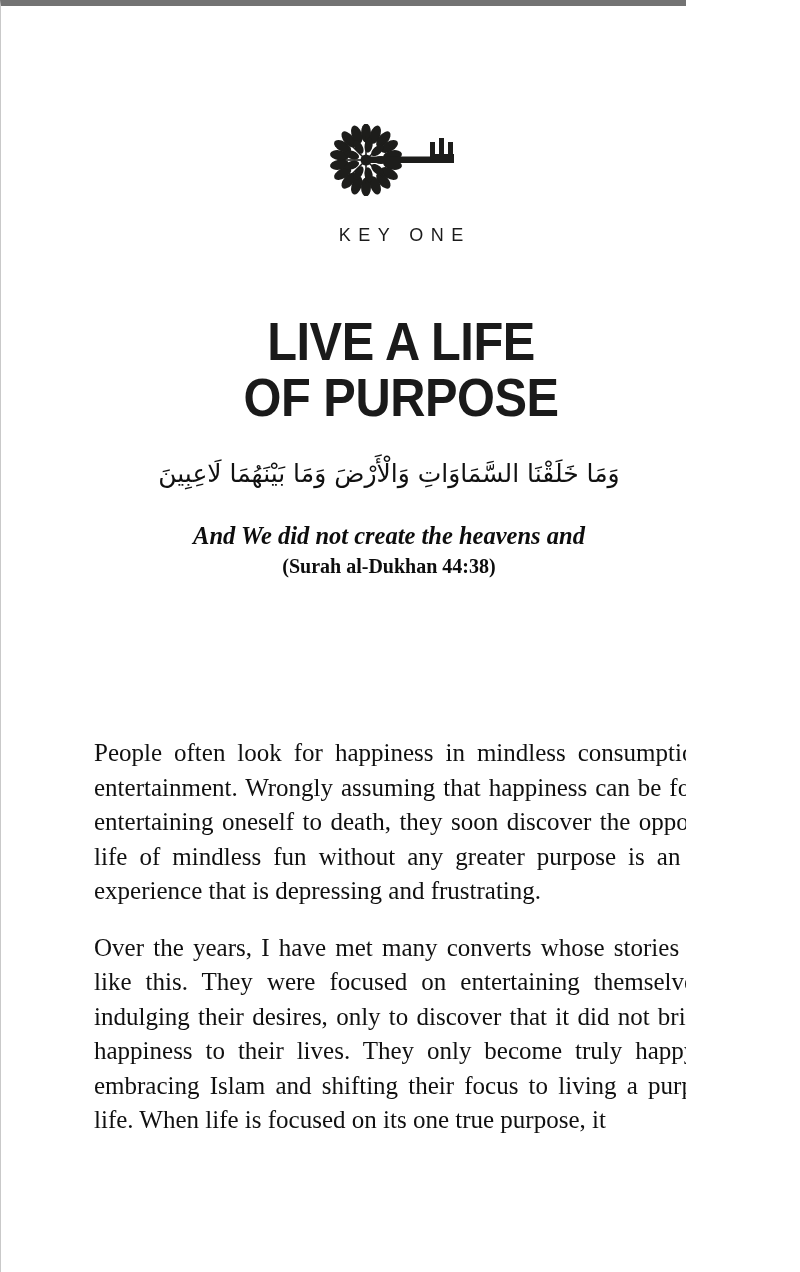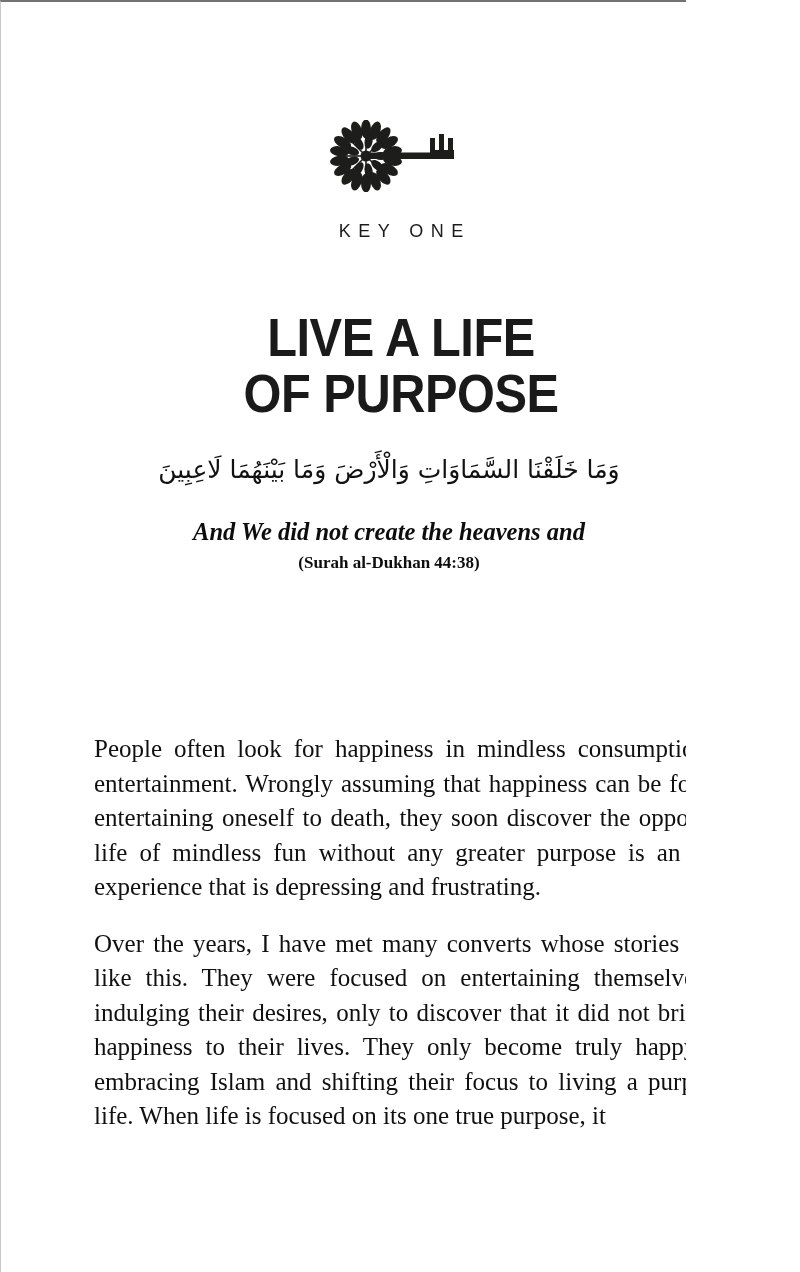--- a/index.html
+++ b/index.html
@@ -13,21 +13,21 @@
     color: #111111;
   }
 
   .page {
     position: relative;
     width: 686px;
     height: 1272px;
     background: #ffffff;
     box-sizing: border-box;
     overflow: hidden;
-    border-top: 2px solid #737373;
+    border-top: 6px solid #737373;
     border-left: 1px solid #c9c9c9;
   }
 
   
   .ornament {
     position: absolute;
     top: 118px;
     left: 0;
     width: 800px;
     display: flex;
@@ -108,21 +108,21 @@
     font-weight: 700;
     font-size: 24.5px;
     line-height: 31px;
     color: #0d0d0d;
   }
   .translation .line { display: block; text-align: center; }
   .citation {
     display: block;
     font-style: normal;
     font-weight: 700;
-    font-size: 17px;
+    font-size: 20px;
     line-height: 31px;
   }
 
   
   .body-copy {
     position: absolute;
     top: 730px;
     left: 93px;
     width: 661px;
   }

